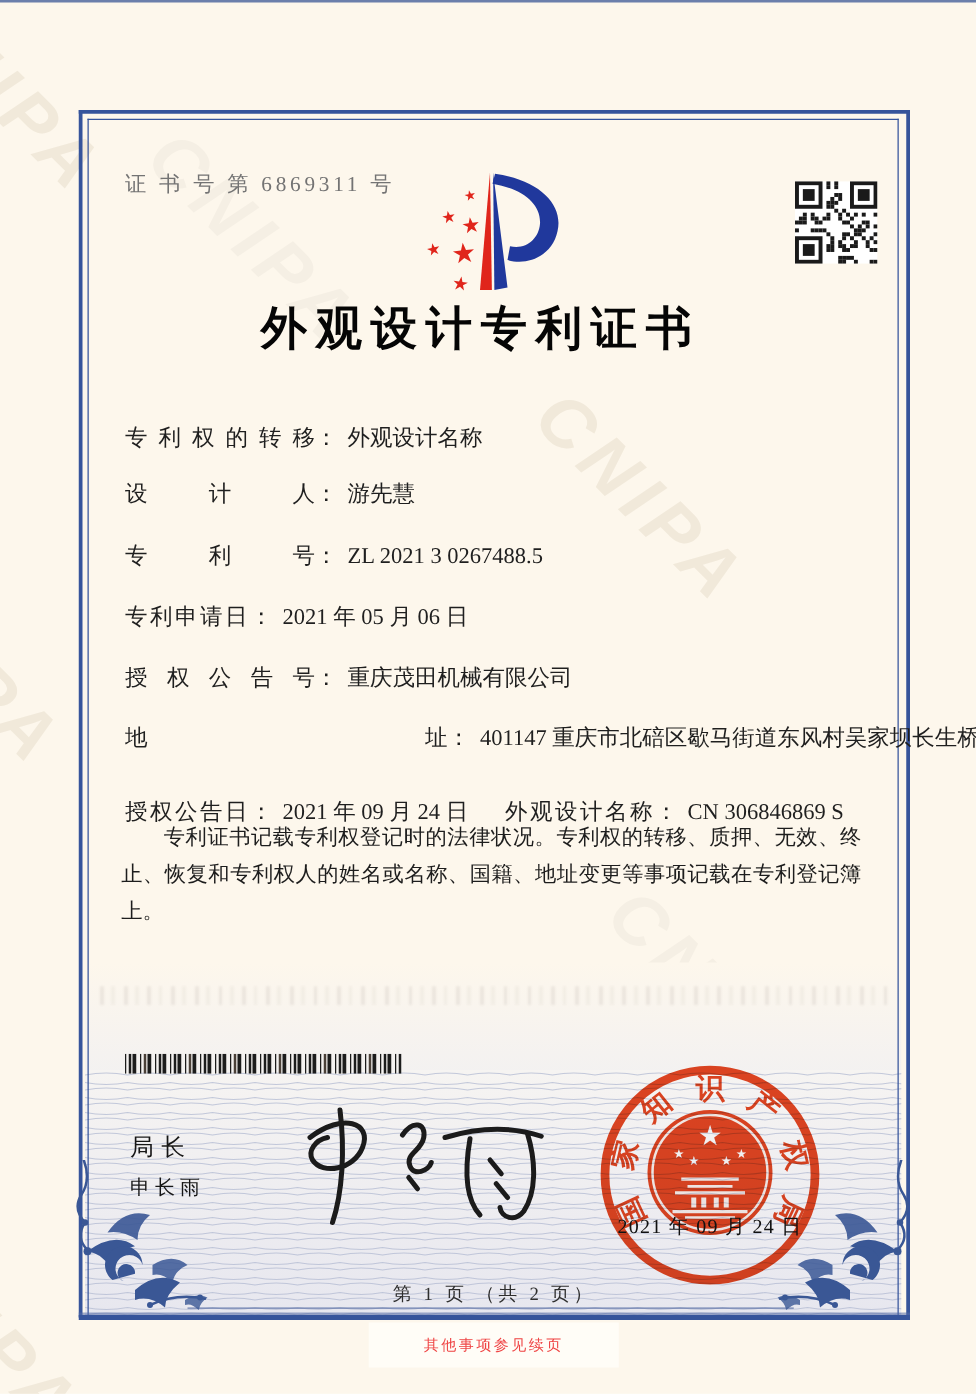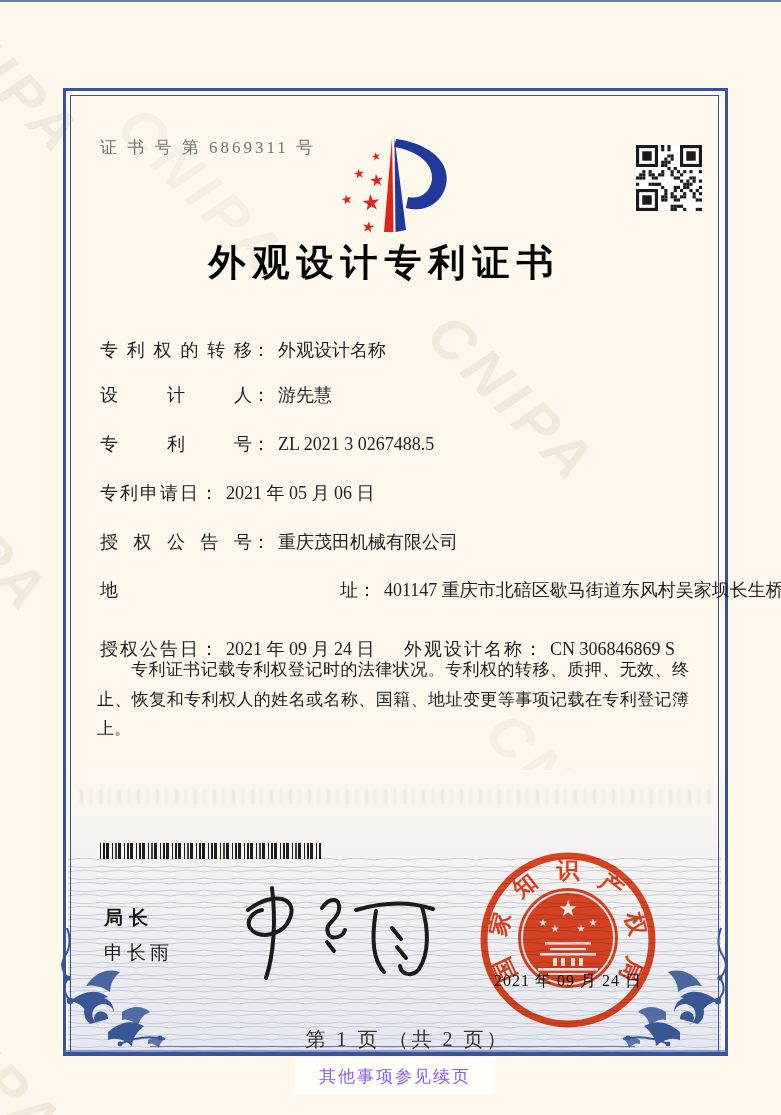--- a/index.html
+++ b/index.html
@@ -100,48 +100,47 @@
   .paras p{margin:0;text-indent:2em;}
 
   
   .barcode{position:absolute;left:100px;top:843px;}
 
   
   .signer-title{
     position:absolute;left:104px;top:905px;
     font-size:19px;letter-spacing:6px;color:#161616;
     font-family:"Liberation Sans","DejaVu Sans",sans-serif;
-    font-weight:bold;
   }
   .signer-name{
     position:absolute;left:104px;top:940px;
-    font-size:19px;letter-spacing:4px;color:#161616;
+    font-size:16px;letter-spacing:4px;color:#161616;
     font-family:"Liberation Sans","DejaVu Sans",sans-serif;
   }
   .signature{position:absolute;left:226px;top:882px;}
 
   
   .seal{position:absolute;left:476px;top:848px;opacity:.95;mix-blend-mode:multiply;}
   .seal-date{
     position:absolute;left:488px;top:971px;width:160px;
     font-size:16px;letter-spacing:1px;color:#111;text-align:center;
     z-index:6;
   }
 
   
   .page-info{
     position:absolute;left:63px;top:1026px;width:665px;
-    text-align:center;font-size:20px;letter-spacing:3px;color:#2e2e2e;padding-left:12px;
+    text-align:center;font-size:15px;letter-spacing:3px;color:#2e2e2e;
   }
   .cont-note-wrap{
     position:absolute;left:295px;top:1058px;width:200px;height:36px;
     background:#fffdf7;display:flex;align-items:center;justify-content:center;
   }
   .cont-note{
-    font-size:17px;letter-spacing:2px;color:#8b5cf6;
+    font-size:12px;letter-spacing:2px;color:#ef4444;
   }
 
   .ornament{position:absolute;z-index:3;}
   .ornament.right{transform:scaleX(-1);}
 </style>
 </head>
 <body>
 
 <div class="top-edge-line"></div>
 

